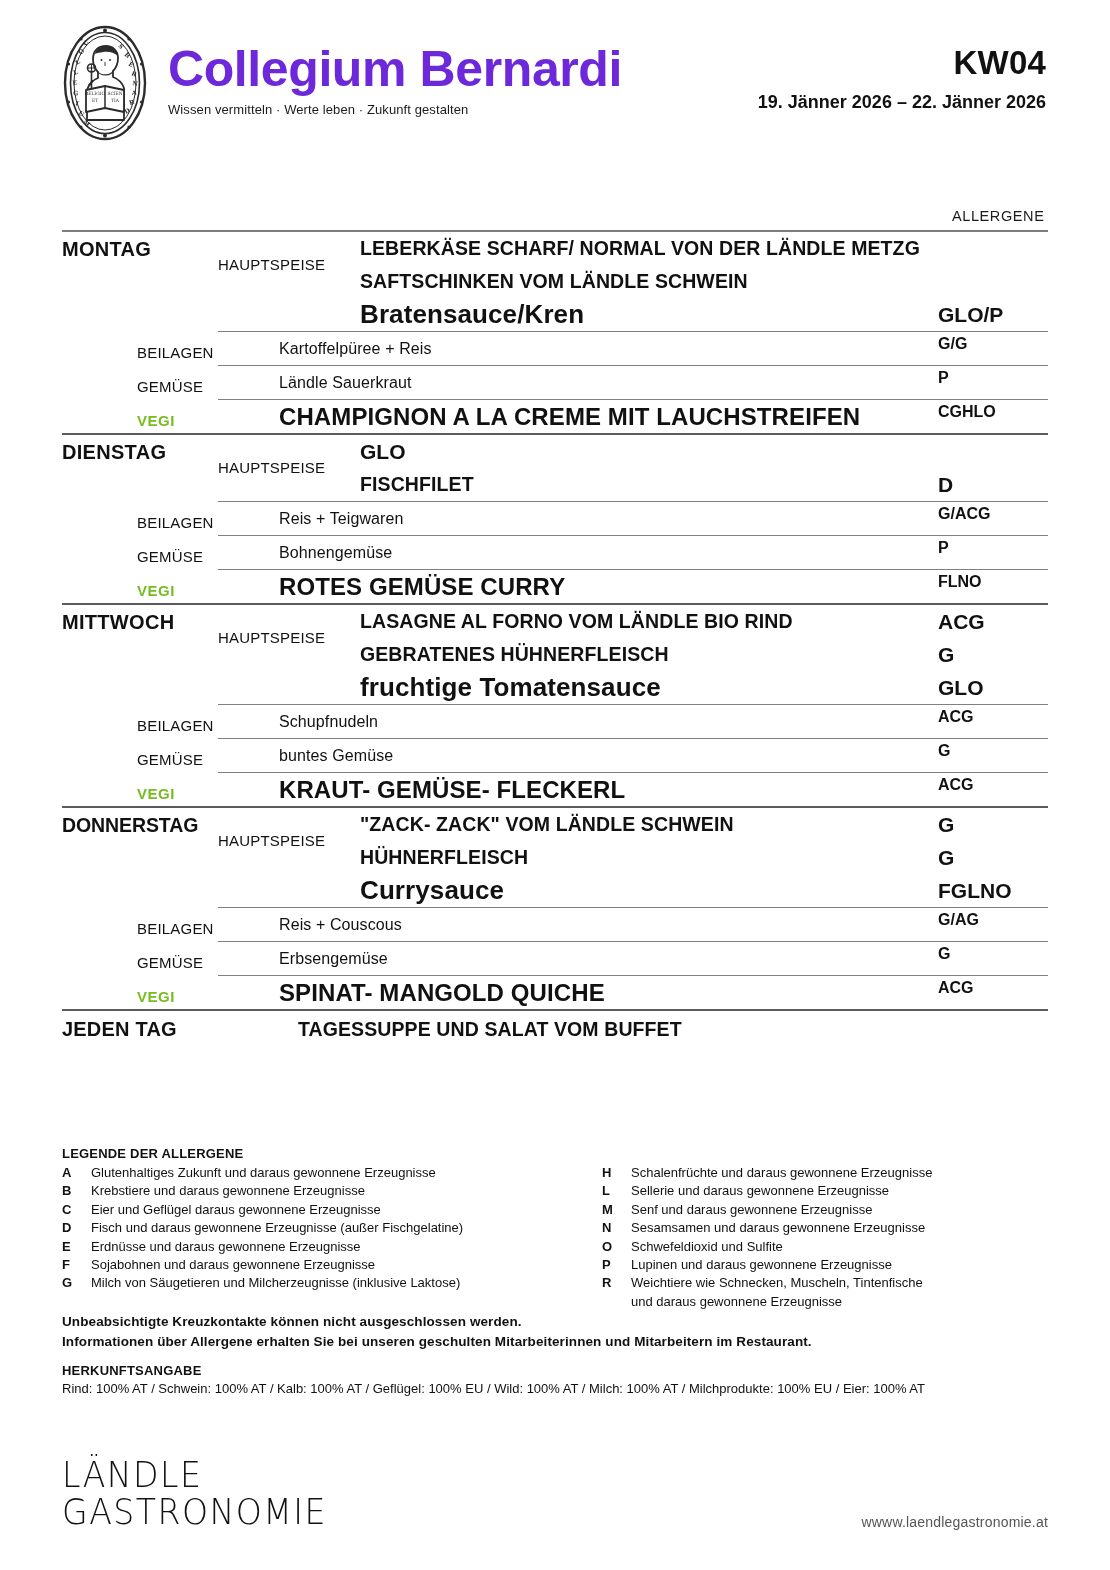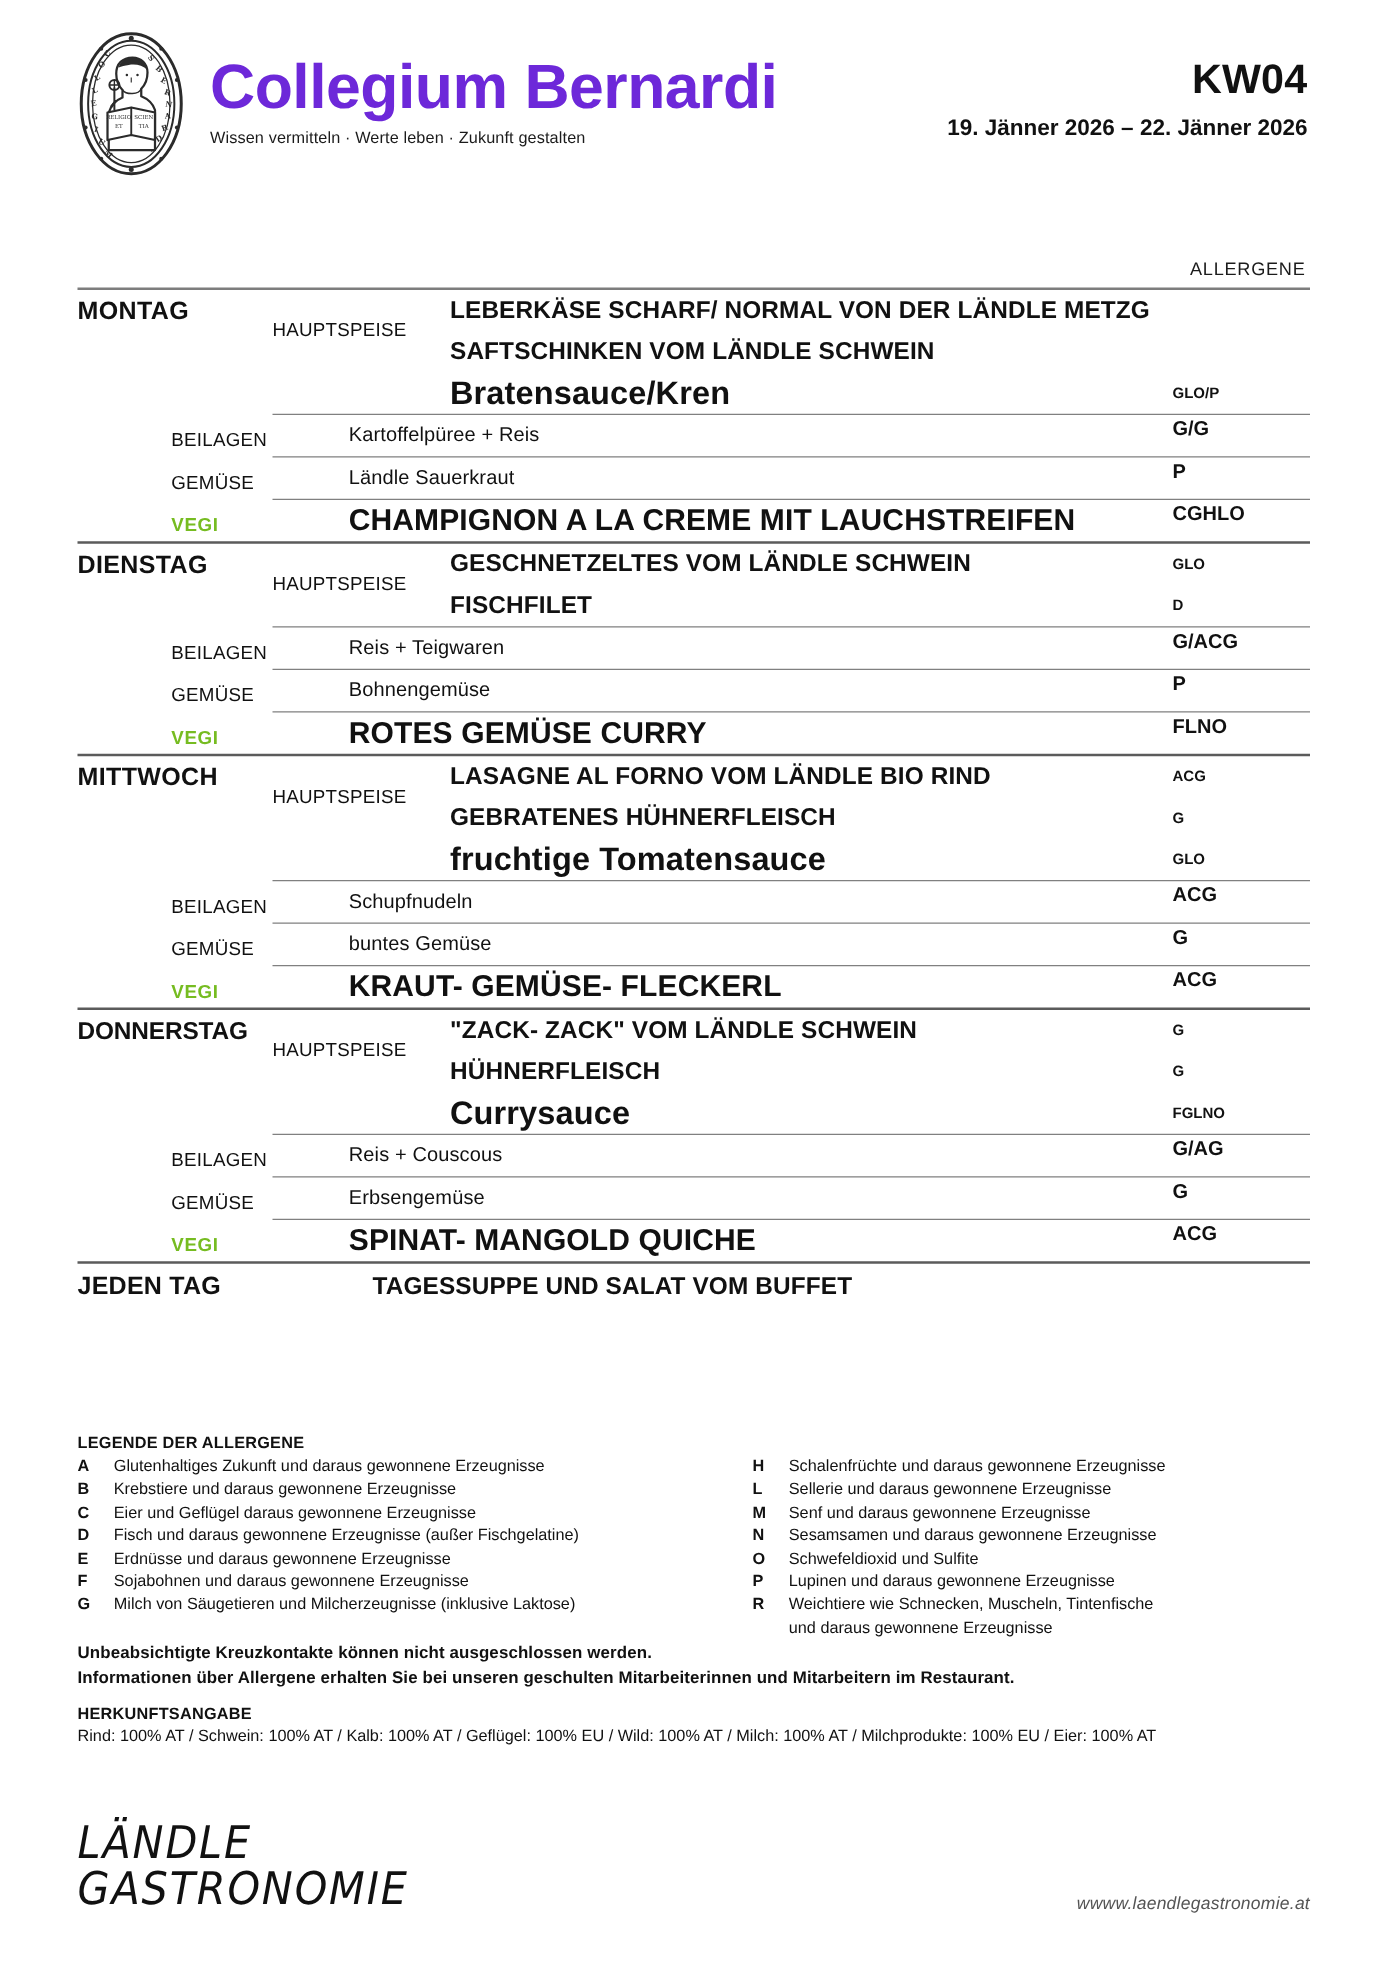--- a/index.html
+++ b/index.html
@@ -114,21 +114,21 @@
     flex: 1 1 auto;
     font-size: 19.5px;
     font-weight: bold;
     letter-spacing: 0.1px;
     line-height: 33px;
     padding-left: 0;
   }
   .mainline .ml-all {
     width: 110px;
     flex: 0 0 110px;
-    font-size: 12px;
+    font-size: 21px;
     font-weight: bold;
     line-height: 33px;
   }
   .mainline.mixedcase .ml-dish { font-size: 26px; }
 
   .sep {
     border-top: 1.6px solid #808080;
     margin-left: 156px;
     height: 0;
     font-size: 0;
@@ -287,21 +287,20 @@
     white-space: nowrap;
   }
 
   
   .footer {
     position: absolute;
     left: 0;
     top: 1440px;
     width: 1110px;
     height: 130px;
-    font-style: italic;
   }
   .laendle-logo {
     position: absolute;
     left: 62px;
     top: 16px;
     font-size: 36px;
     line-height: 37px;
     letter-spacing: 1.6px;
     font-weight: 300;
     color: #111;
@@ -440,21 +439,20 @@
       </div>
     </div>
     <div class="sep-full"></div>
 
     <div class="day">
       <div class="dayhead">
         <div class="dh-day">DIENSTAG</div>
         <div class="dh-cat">HAUPTSPEISE</div>
         <div class="dh-main">
           <div class="mainline">
-            <div class="ml-dish">GESCHNETZELTES VOM LÄNDLE SCHWEIN</div>
             <div class="ml-all">GLO</div>
           </div>
           <div class="mainline">
             <div class="ml-dish">FISCHFILET</div>
             <div class="ml-all">D</div>
           </div>
         </div>
       </div>
 
       <div class="sep"></div>

